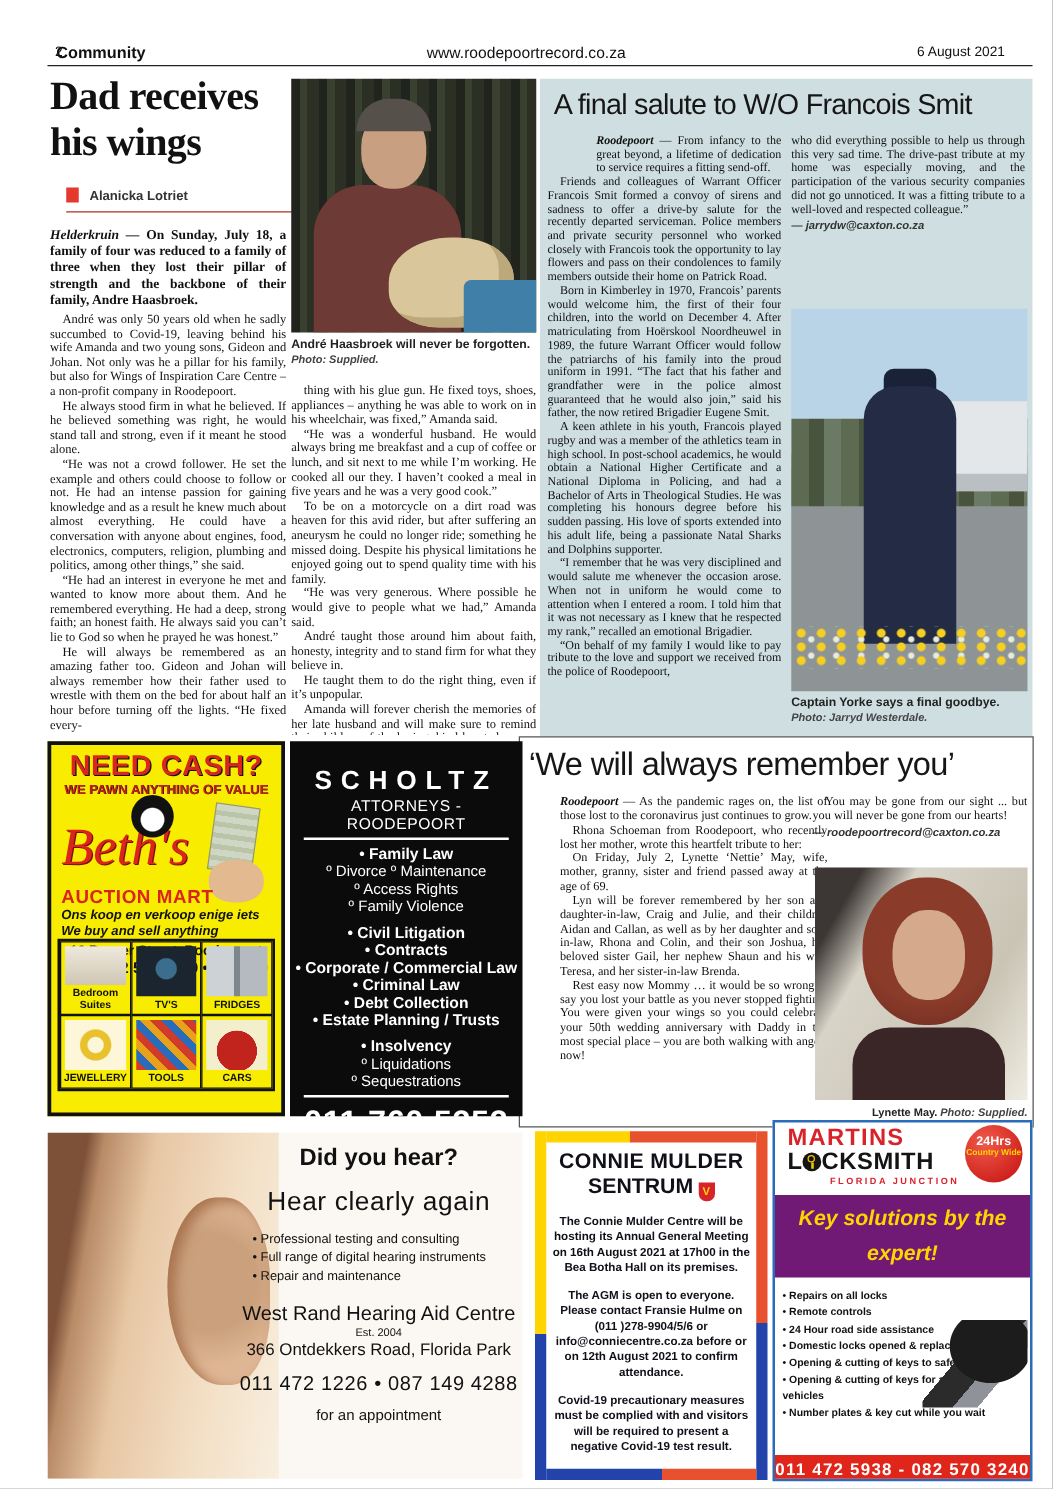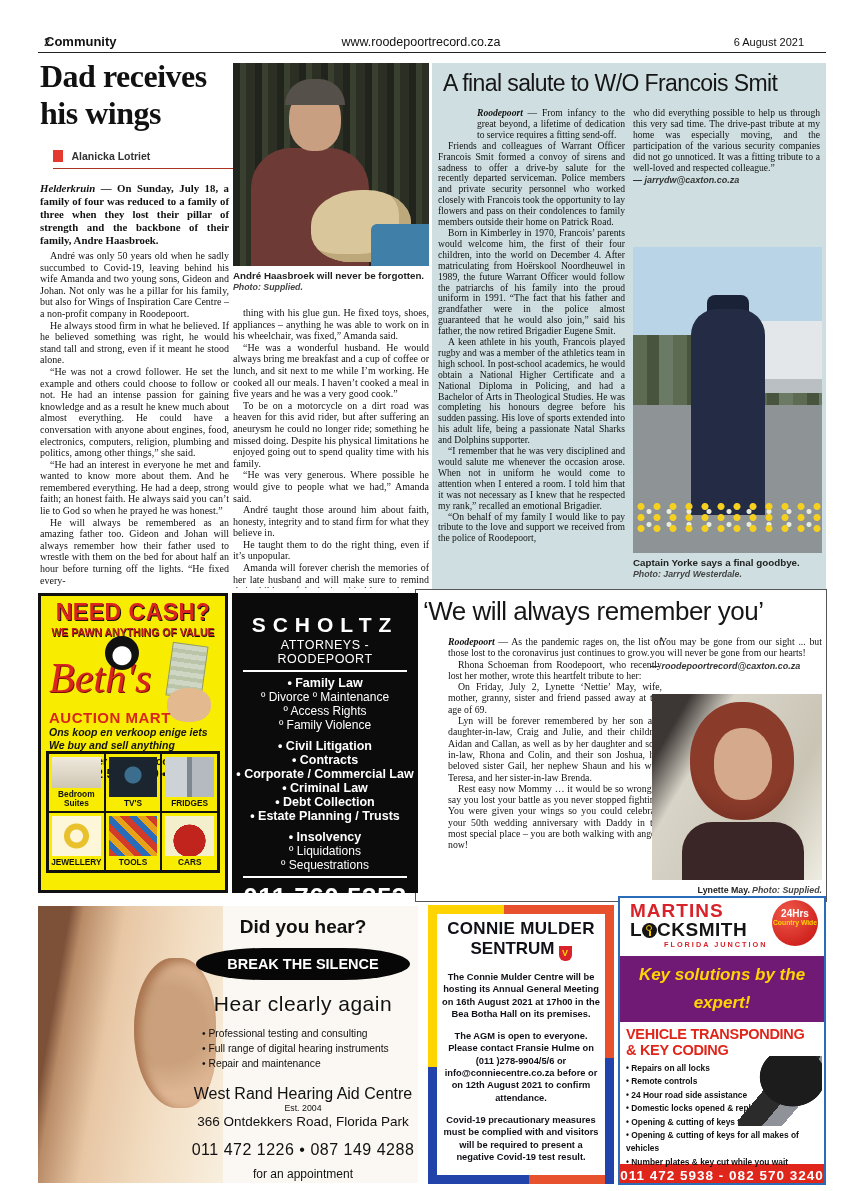--- a/index.html
+++ b/index.html
@@ -200,21 +200,21 @@
     <div class="abs ap-blue"></div>
   </div>
   <div class="abs andre-cap">
     <div class="caption">André Haasbroek will never be forgotten.</div>
     <div class="credit">Photo: Supplied.</div>
   </div>
 
   <div class="abs bodycol dad-c2">
     <div>
         <p>thing with his glue gun. He fixed toys, shoes, appliances – anything he was able to work on in his wheelchair, was fixed,” Amanda said.</p>
-        <p>“He was a wonderful husband. He would always bring me breakfast and a cup of coffee or lunch, and sit next to me while I’m working. He cooked all our meals. I haven’t cooked a meal in five years and he was a very good cook.”</p>
+        <p>“He was a wonderful husband. He would always bring me breakfast and a cup of coffee or lunch, and sit next to me while I’m working. He cooked all our they. I haven’t cooked a meal in five years and he was a very good cook.”</p>
         <p>To be on a motorcycle on a dirt road was heaven for this avid rider, but after suffering an aneurysm he could no longer ride; something he missed doing. Despite his physical limitations he enjoyed going out to spend quality time with his family.</p>
         <p>“He was very generous. Where possible he would give to people what we had,” Amanda said.</p>
         <p>André taught those around him about faith, honesty, integrity and to stand firm for what they believe in.</p>
         <p>He taught them to do the right thing, even if it’s unpopular.</p>
         <p>Amanda will forever cherish the memories of her late husband and will make sure to remind their children of the loving, kind-hearted person that was their father.</p>
       </div>
 
   </div>
 
   <div class="abs salute-box"></div>
@@ -338,21 +338,20 @@
     <div class="sc-rule"></div>
     <div class="sc-phone">011 760 5353</div>
   </div>
 
   <div class="abs hearing">
     <div class="abs photo ear-photo">
       <div class="abs ear-shape"></div>
     </div>
     <div class="abs hr-content">
       <div class="hr-q">Did you hear?</div>
-      <div class="hr-banner">BREAK THE SILENCE</div>
       <div class="hr-sub">Hear clearly again</div>
       <div class="hr-bullets">
           <div>Professional testing and consulting</div>
           <div>Full range of digital hearing instruments</div>
           <div>Repair and maintenance</div>
         </div>
       <div class="hr-name">West Rand Hearing Aid Centre</div>
       <div class="hr-est">Est. 2004</div>
       <div class="hr-addr">366 Ontdekkers Road, Florida Park</div>
       <div class="hr-phone">011 472 1226 • 087 149 4288</div>
@@ -376,21 +375,20 @@
 
   <div class="abs martins">
     <div class="mt-top">
       <div class="mt-brand1">MARTINS</div>
       <div class="mt-brand2"><span>L</span><span class="keyo"></span><span>CKSMITH</span></div>
       <div class="mt-loc">FLORIDA JUNCTION</div>
       <div class="mt-badge"><span>24Hrs</span><small>Country Wide</small></div>
     </div>
     <div class="mt-band">Key solutions by the expert!</div>
     <div class="mt-body">
-      <div class="mt-h"><span>VEHICLE TRANSPONDING</span><br><span>&amp; KEY CODING</span></div>
       <div class="mt-keys"></div>
       <div class="mt-bullets">
           <div>Repairs on all locks</div>
           <div>Remote controls</div>
           <div>24 Hour road side assistance</div>
           <div>Domestic locks opened &amp; replaced</div>
           <div>Opening &amp; cutting of keys to safes</div>
           <div>Opening &amp; cutting of keys for all makes of vehicles</div>
           <div>Number plates &amp; key cut while you wait</div>
         </div>

